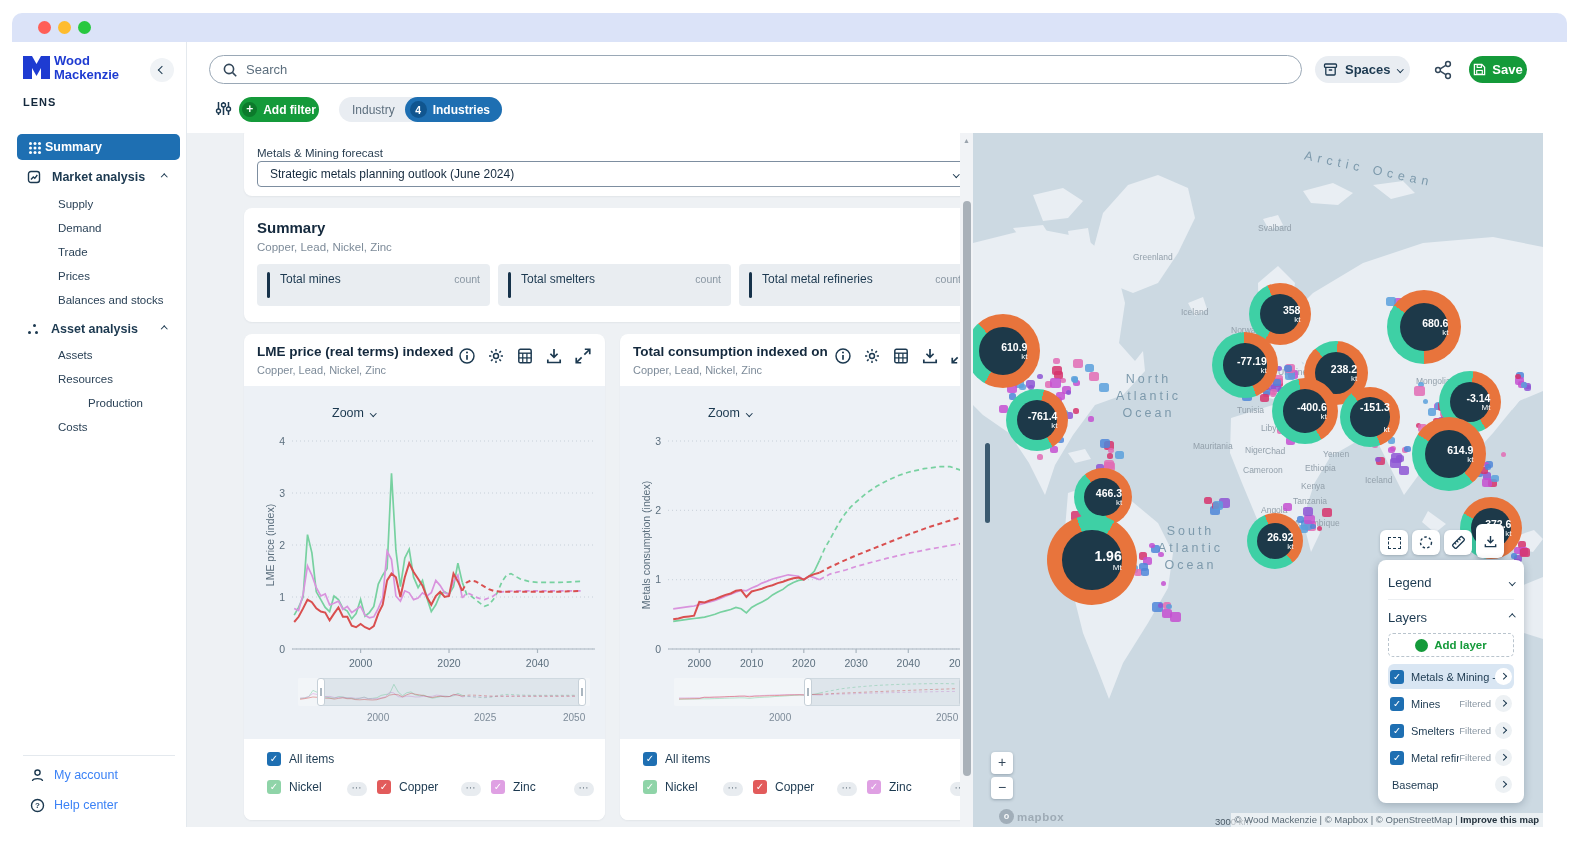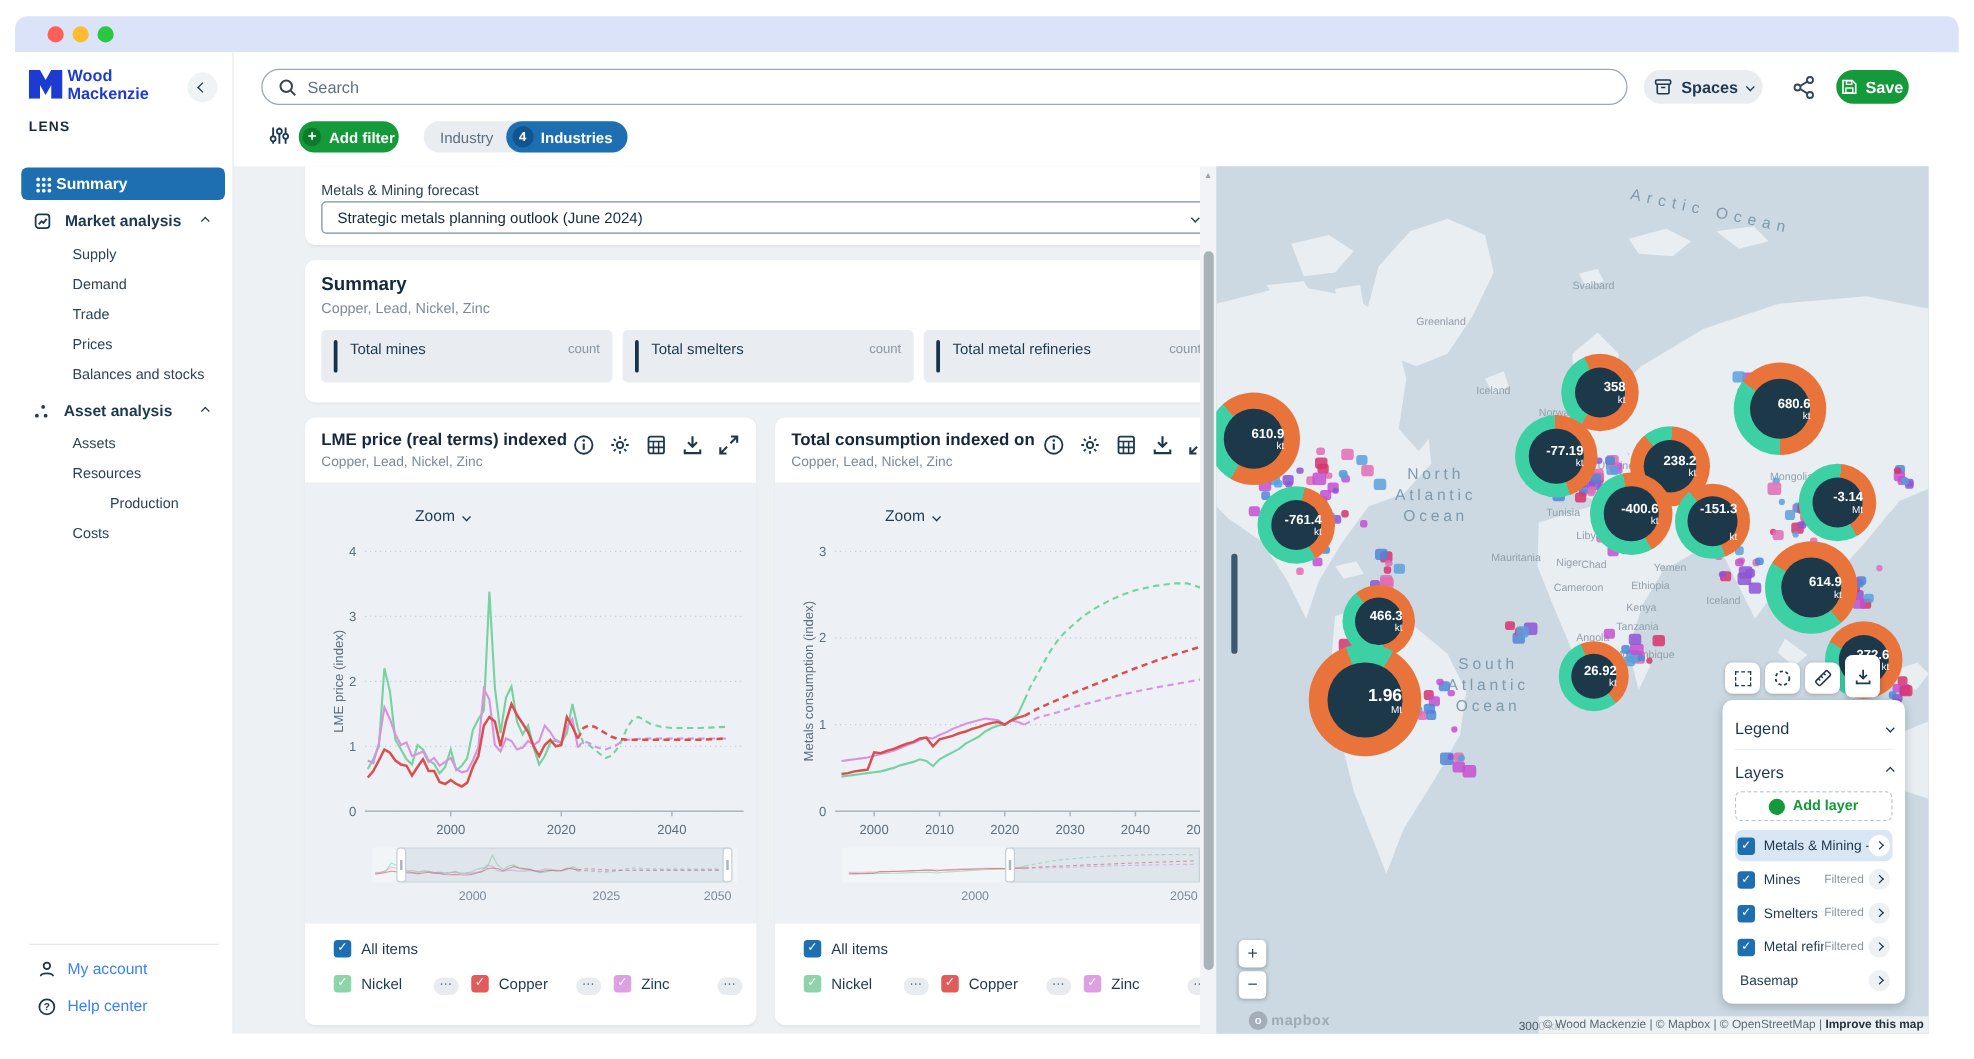--- a/index.html
+++ b/index.html
@@ -812,21 +812,21 @@
             <span class="v" style="font-size:10.5px">680.6</span>
             <span class="u">kt</span>
           </div>
         </div>
         <div class="donut" style="left: 466px; top: 238px; width: 62px; height: 62px; background: conic-gradient(from 150deg, rgb(62, 208, 165) 0deg, rgb(62, 208, 165) 216deg, rgb(232, 116, 60) 0deg);">
           <div class="hole" style="width: 40.92px; height: 40.92px;">
             <span class="v" style="font-size:10.5px">-3.14</span>
             <span class="u">Mt</span>
           </div>
         </div>
-        <div class="donut" style="left: 439px; top: 300px; width: 74px; height: 74px; background: conic-gradient(from 140deg, rgb(62, 208, 165) 0deg, rgb(62, 208, 165) 162deg, rgb(232, 116, 60) 0deg);">
+        <div class="donut" style="left: 439px; top: 284px; width: 74px; height: 74px; background: conic-gradient(from 140deg, rgb(62, 208, 165) 0deg, rgb(62, 208, 165) 162deg, rgb(232, 116, 60) 0deg);">
           <div class="hole" style="width: 48.84px; height: 48.84px;">
             <span class="v" style="font-size:10.5px">614.9</span>
             <span class="u">kt</span>
           </div>
         </div>
         <div class="donut" style="left: 487px; top: 364px; width: 62px; height: 62px; background: conic-gradient(from 190deg, rgb(62, 208, 165) 0deg, rgb(62, 208, 165) 108deg, rgb(232, 116, 60) 0deg);">
           <div class="hole" style="width: 40.92px; height: 40.92px;">
             <span class="v" style="font-size:10.5px">372.6</span>
             <span class="u">kt</span>
           </div>

